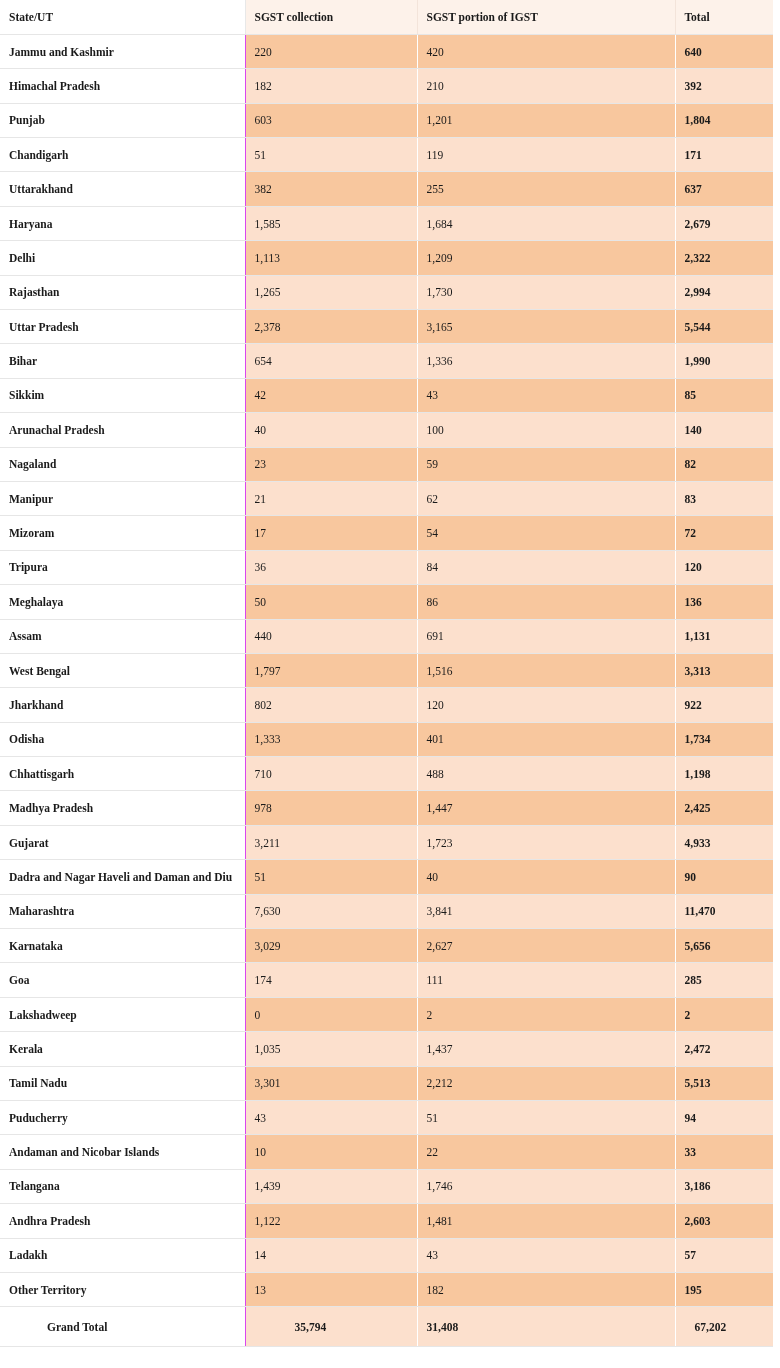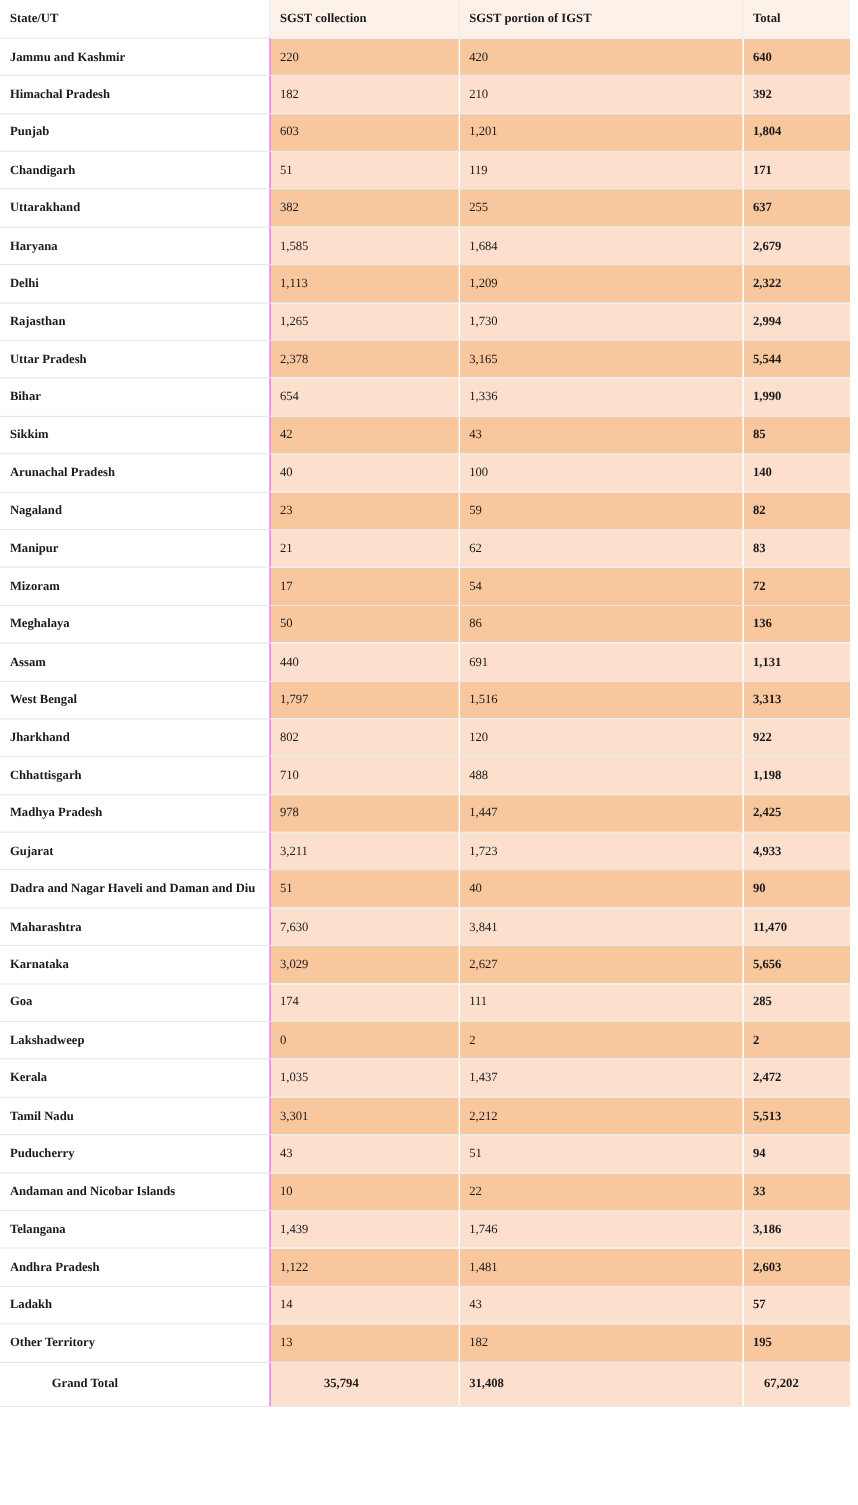--- a/index.html
+++ b/index.html
@@ -216,20 +216,26 @@
           <td class="num-cell col-sgst">21</td>
           <td class="num-cell col-igst">62</td>
           <td class="num-cell col-total total-col">83</td>
         </tr>
         <tr class="band-dark">
           <td class="state-cell">Mizoram</td>
           <td class="num-cell col-sgst">17</td>
           <td class="num-cell col-igst">54</td>
           <td class="num-cell col-total total-col">72</td>
         </tr>
+        <tr class="band-light">
+          <td class="state-cell">Tripura</td>
+          <td class="num-cell col-sgst">36</td>
+          <td class="num-cell col-igst">84</td>
+          <td class="num-cell col-total total-col">120</td>
+        </tr>
         <tr class="band-dark">
           <td class="state-cell">Meghalaya</td>
           <td class="num-cell col-sgst">50</td>
           <td class="num-cell col-igst">86</td>
           <td class="num-cell col-total total-col">136</td>
         </tr>
         <tr class="band-light">
           <td class="state-cell">Assam</td>
           <td class="num-cell col-sgst">440</td>
           <td class="num-cell col-igst">691</td>
@@ -239,20 +245,26 @@
           <td class="state-cell">West Bengal</td>
           <td class="num-cell col-sgst">1,797</td>
           <td class="num-cell col-igst">1,516</td>
           <td class="num-cell col-total total-col">3,313</td>
         </tr>
         <tr class="band-light">
           <td class="state-cell">Jharkhand</td>
           <td class="num-cell col-sgst">802</td>
           <td class="num-cell col-igst">120</td>
           <td class="num-cell col-total total-col">922</td>
+        </tr>
+        <tr class="band-dark">
+          <td class="state-cell">Odisha</td>
+          <td class="num-cell col-sgst">1,333</td>
+          <td class="num-cell col-igst">401</td>
+          <td class="num-cell col-total total-col">1,734</td>
         </tr>
         <tr class="band-light">
           <td class="state-cell">Chhattisgarh</td>
           <td class="num-cell col-sgst">710</td>
           <td class="num-cell col-igst">488</td>
           <td class="num-cell col-total total-col">1,198</td>
         </tr>
         <tr class="band-dark">
           <td class="state-cell">Madhya Pradesh</td>
           <td class="num-cell col-sgst">978</td>

